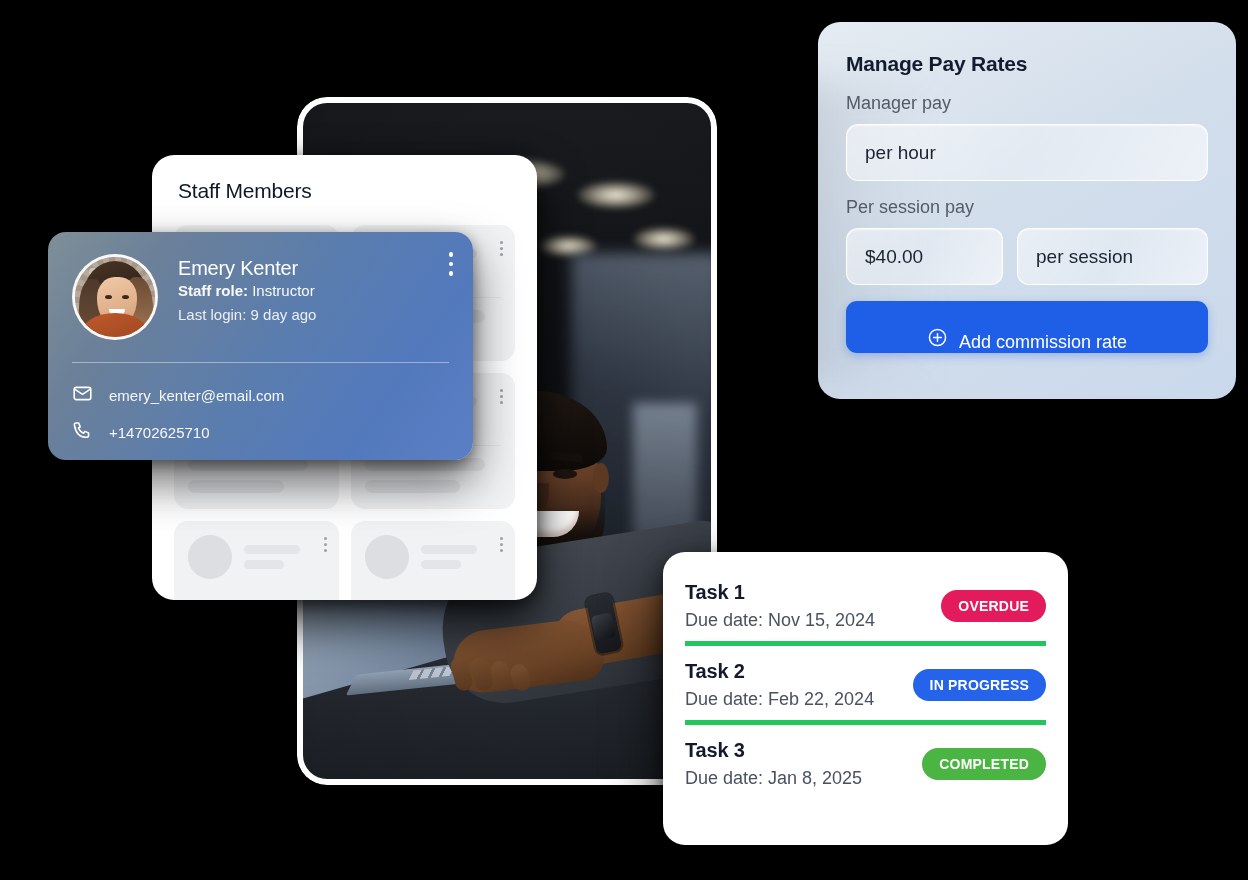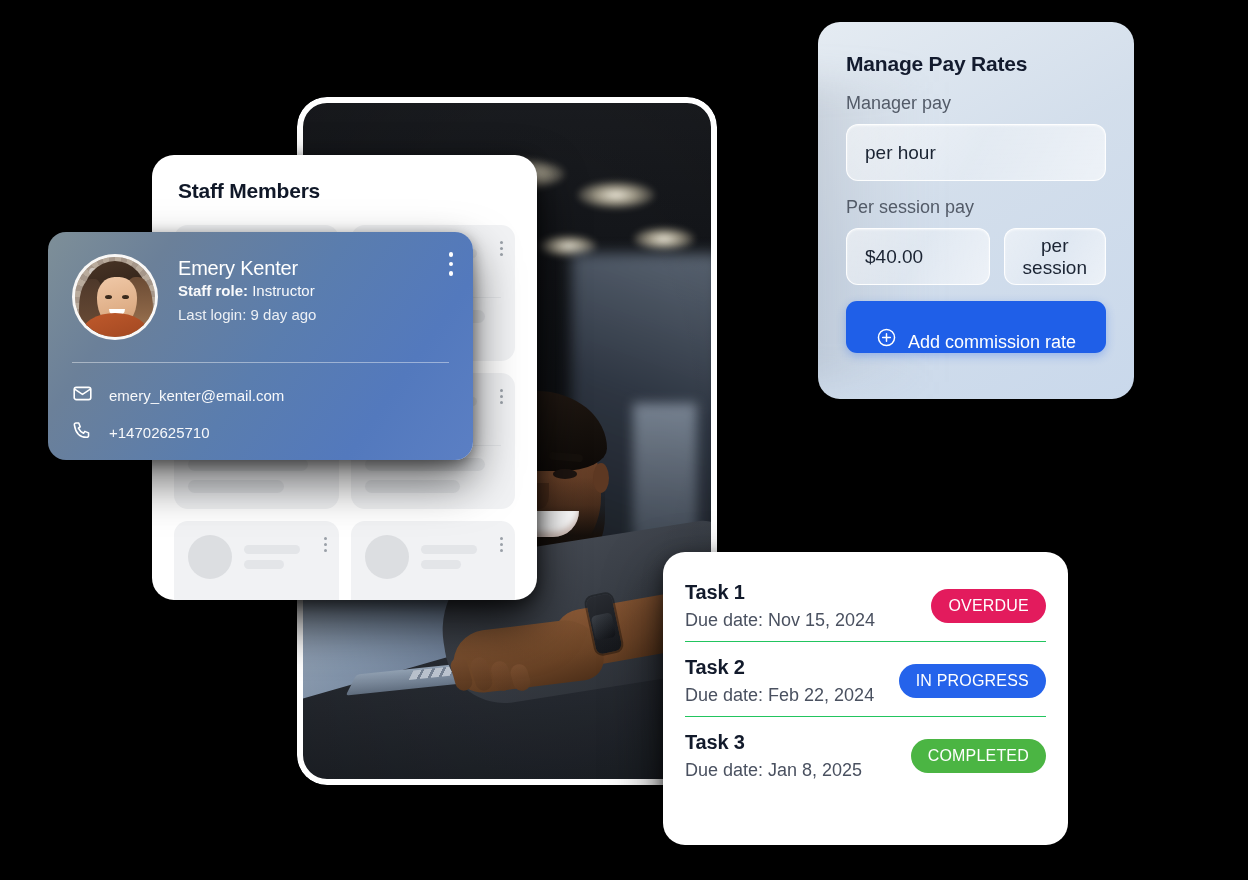--- a/index.html
+++ b/index.html
@@ -244,21 +244,21 @@
     border-radius: 22px;
     box-shadow: 0 24px 48px rgba(0,0,0,0.78), 0 4px 16px rgba(0,0,0,0.55);
     z-index: 40;
     overflow: hidden;
   }
   .sk-header {
     display: flex; align-items: center; justify-content: space-between;
     padding: 24px 26px 18px 26px;
   }
   .sk-title {
-    font-size: 21px; font-weight: 700; color: #101828;
+    font-size: 21px; font-weight: 400; color: #101828;
     letter-spacing: -0.2px;
   }
   .add-staff-btn {
     border: 2px solid #2563eb;
     color: #2563eb;
     background: #ffffff;
     border-radius: 9px;
     padding: 11px 20px;
     font-size: 17px;
     font-weight: 500;
@@ -387,21 +387,21 @@
     font-size: 15px;
     color: rgba(255,255,255,0.95);
   }
   .contact-row svg { flex: none; }
 
   
   .pay-card {
     position: absolute;
     left: 818px;
     top: 22px;
-    width: 316px;
+    width: 418px;
     height: 377px;
     border-radius: 22px;
     background: linear-gradient(150deg, rgba(238,245,252,0.96) 0%, rgba(224,236,250,0.94) 45%, rgba(212,228,248,0.95) 100%);
     box-shadow: 0 26px 56px rgba(0,0,0,0.62), 0 6px 18px rgba(0,0,0,0.42);
     z-index: 70;
     padding: 30px 28px 26px 28px;
     overflow: hidden;
   }
   .pay-card::before {
     content: "";
@@ -469,35 +469,35 @@
     box-shadow: 0 26px 56px rgba(0,0,0,0.72), 0 6px 18px rgba(0,0,0,0.5);
     z-index: 80;
     padding: 22px 22px 20px 22px;
     overflow: hidden;
   }
   .task-row {
     display: flex; align-items: center; justify-content: space-between;
     padding: 7px 0 10px 0;
     gap: 14px;
   }
-  .task-row + .task-row { border-top: 1px solid #22c55e; padding-top: 14px; }
+  .task-row + .task-row { border-top: 5px solid #22c55e; padding-top: 14px; }
   .task-left { min-width: 0; }
   .task-title {
     font-size: 20px; font-weight: 700; color: #121a2b;
     letter-spacing: -0.2px; margin-bottom: 6px;
   }
   .task-due {
     font-size: 18px; color: #4a5160; white-space: nowrap;
   }
   .badge {
     flex: none;
     border-radius: 999px;
     color: #ffffff;
-    font-size: 16px;
-    font-weight: 400;
+    font-size: 14px;
+    font-weight: 700;
     letter-spacing: 0.2px;
     padding: 8px 17px;
     white-space: nowrap;
   }
 </style>
 </head>
 <body>
 
 <div id="stage">
 

